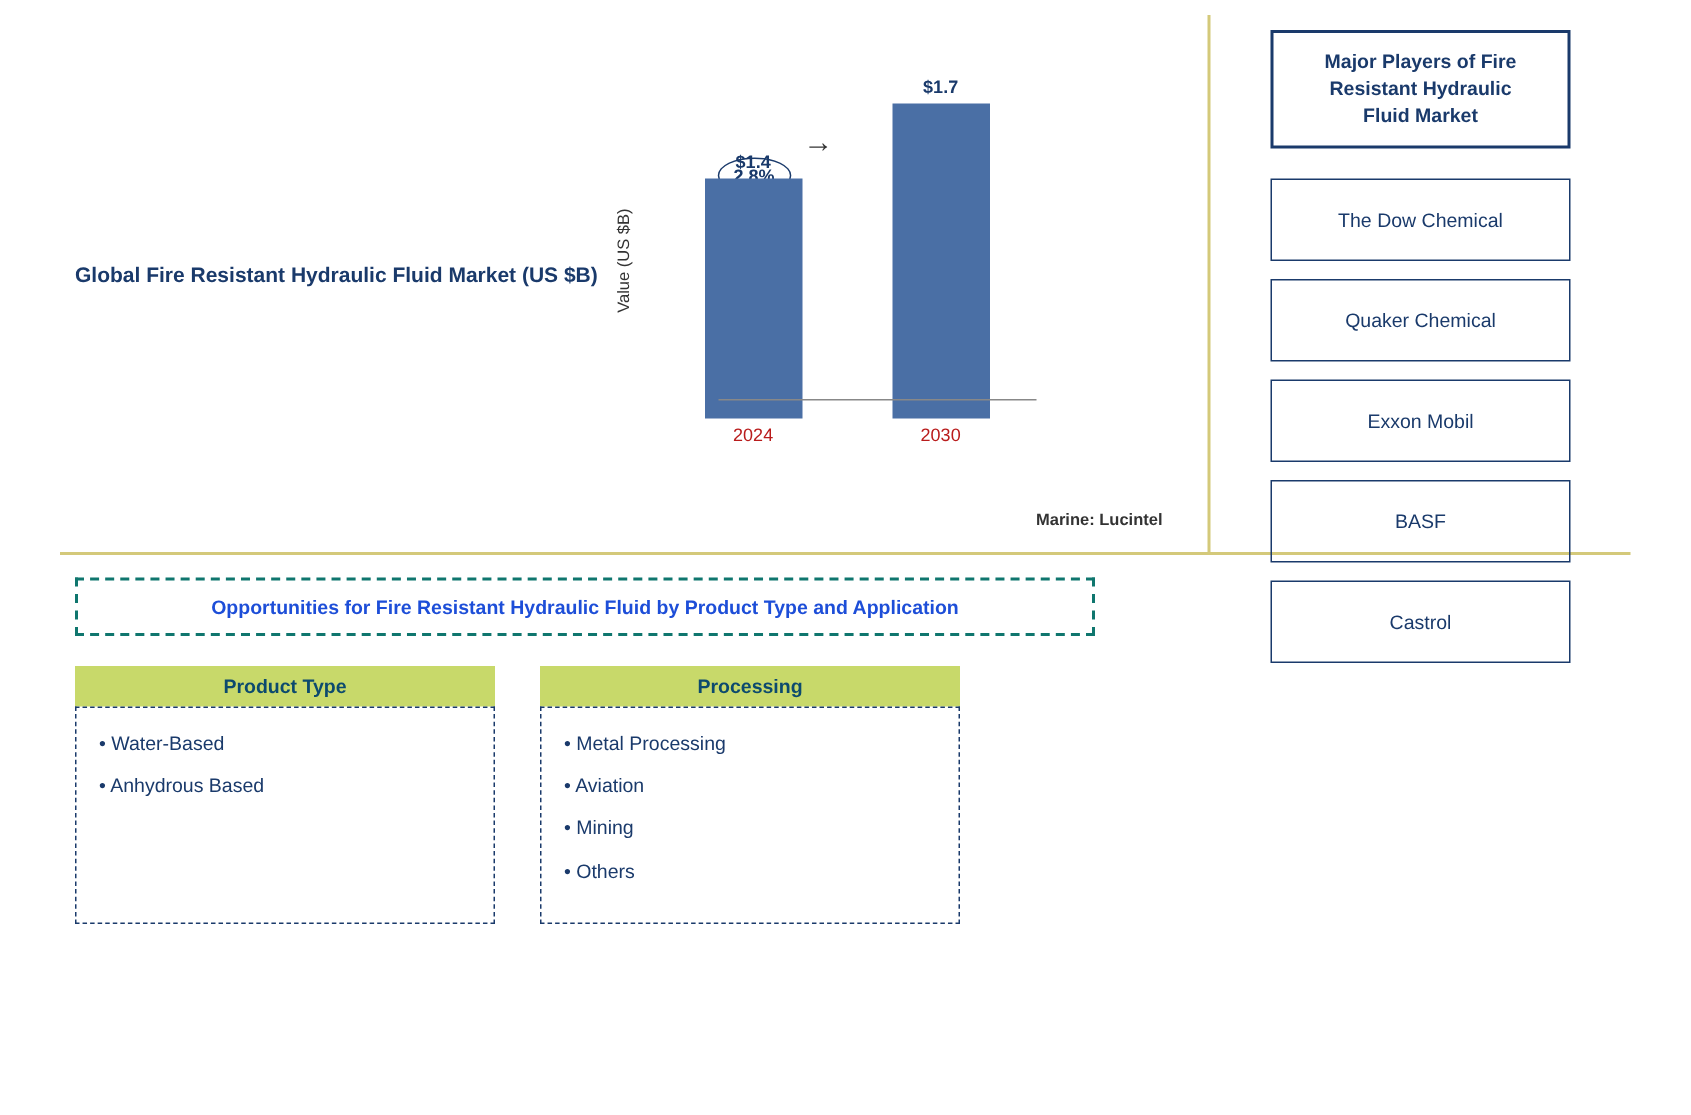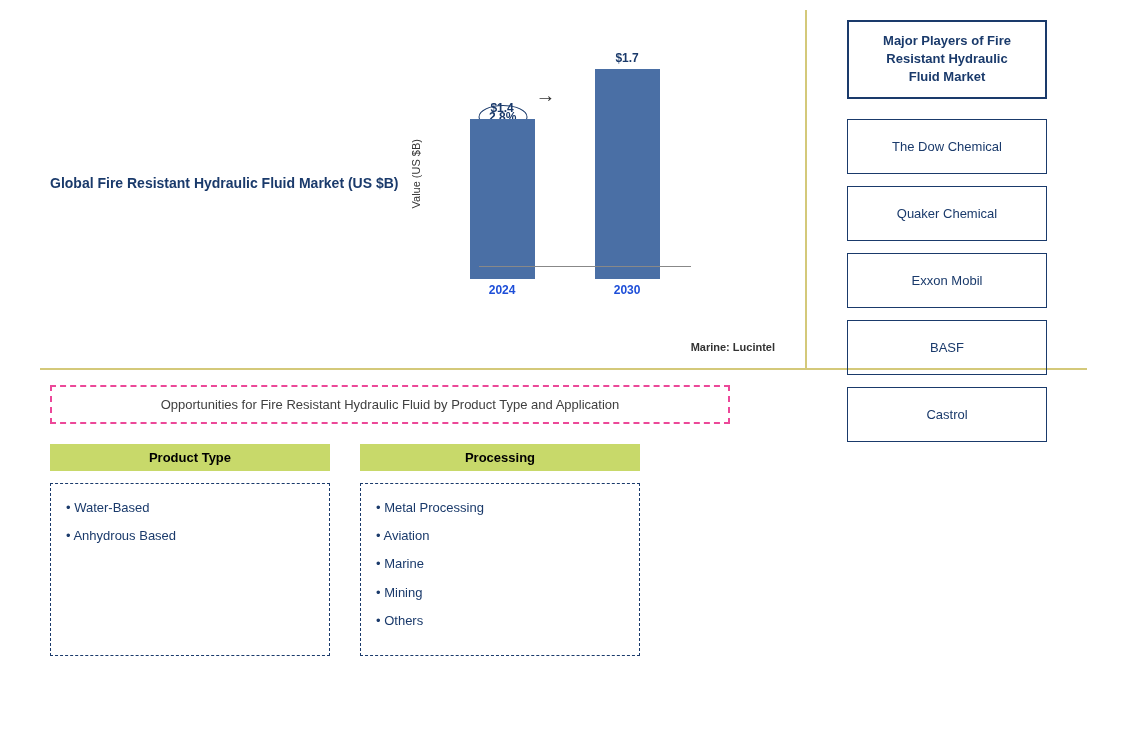--- a/index.html
+++ b/index.html
@@ -84,23 +84,22 @@
       margin-bottom: 4px;
     }
 
     .bar {
       width: 65px;
       background-color: #4a6fa5;
     }
 
     .bar-year-label {
       font-size: 12px;
-      color: #1d4ed8;
+      color: #b91c1c;
       margin-top: 4px;
-      font-weight: bold;
     }
 
     
     .cagr-annotation {
       position: absolute;
       top: 20px;
       left: 50%;
       transform: translateX(-20%);
       display: flex;
       align-items: center;
@@ -169,27 +168,27 @@
     }
 
     
     .bottom-section {
       padding: 15px 10px;
       display: flex;
       flex-direction: column;
     }
 
     .opportunities-title-box {
-      border: 2px solid #ec4899;
+      border: 2px solid #0f766e;
       border-style: dashed;
       padding: 10px 20px;
       text-align: center;
       font-size: 13px;
-      font-weight: normal;
-      color: #404040;
+      font-weight: bold;
+      color: #1d4ed8;
       margin-bottom: 20px;
       width: 680px;
     }
 
     .opportunities-columns {
       display: flex;
       flex-direction: row;
       gap: 30px;
     }
 
@@ -197,23 +196,23 @@
       display: flex;
       flex-direction: column;
       width: 280px;
     }
 
     .opp-column-header {
       background-color: #c8d96a;
       padding: 6px 15px;
       font-size: 13px;
       font-weight: bold;
-      color: #000000;
-      text-align: center;
-      margin-bottom: 12px;
+      color: #0c4a6e;
+      text-align: center;
+      margin-bottom: 0;
     }
 
     .opp-column-items {
       border: 1px dashed #1a3a6b;
       padding: 15px 15px;
       flex: 1;
     }
 
     .opp-item {
       font-size: 13px;
@@ -297,23 +296,20 @@
       <div class="opp-column">
         <div class="opp-column-header">Processing</div>
         <div class="opp-column-items">
           <div class="opp-item">
             <span>• </span><span>Metal Processing</span>
           </div>
           <div class="opp-item">
             <span>• </span><span>Aviation</span>
           </div>
           <div class="opp-item">
-            <span>• </span><span>Marine</span>
-          </div>
-          <div class="opp-item">
             <span>• </span><span>Mining</span>
           </div>
           <div class="opp-item">
             <span>• </span><span>Others</span>
           </div>
         </div>
       </div>
 
     </div>
   </div>

